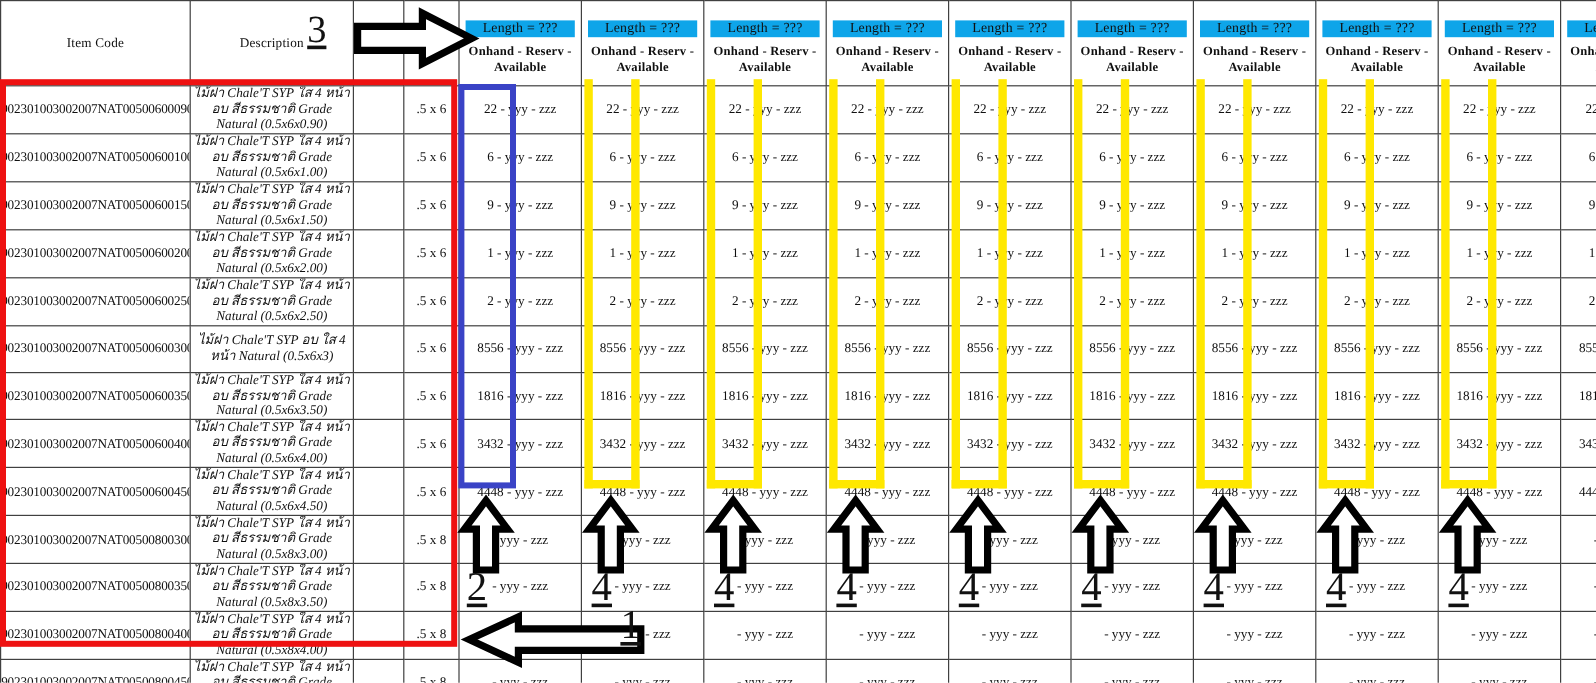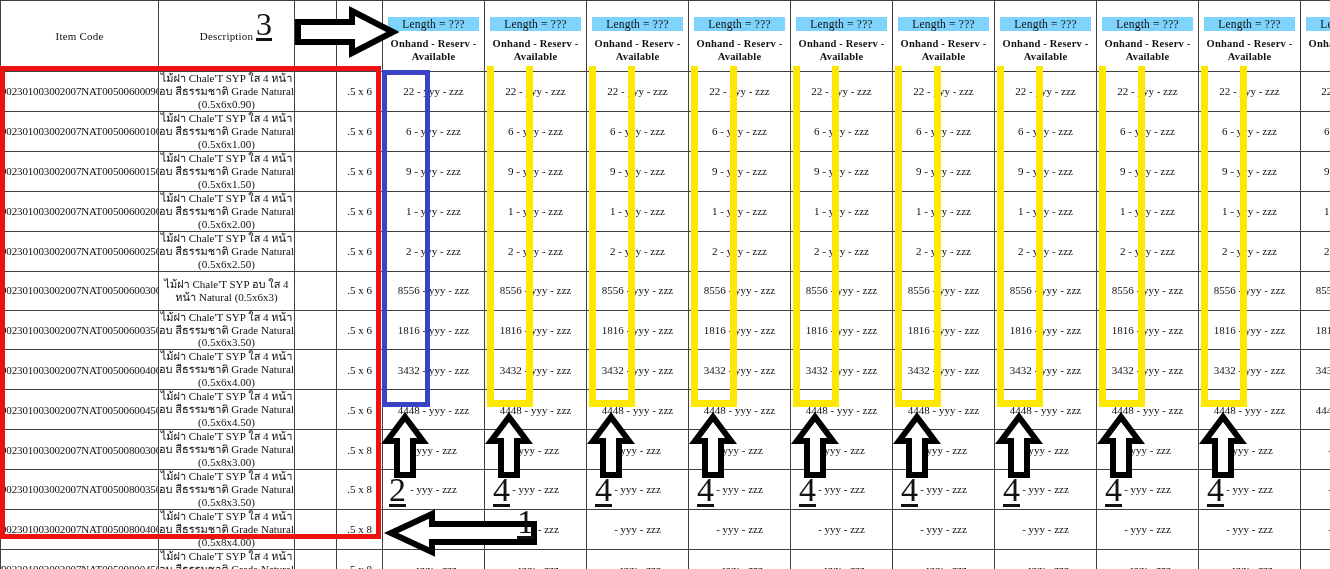--- a/index.html
+++ b/index.html
@@ -36,37 +36,37 @@
     letter-spacing:.2px;
   }
   th.len-col{padding:0;vertical-align:top;}
   .len-wrap{
     background:#ffffff;
     margin:4px 5px 0 5px;
     padding:4px 0 5px 0;
   }
   .len-pill{
     display:inline-block;
-    background:#7dd3fc;
+    background:#0ea5e9;
     padding:1px 14px;
     font-size:11.5px;
     white-space:nowrap;
     text-align:center;
   }
   .oha{
     display:block;
     padding:2px 3px 0 3px;
     line-height:1.15;
     font-size:10.5px;
     font-weight:bold;
   }
   
   tbody td{height:38px;line-height:1.12;}
   td.code{font-size:9.7px;text-align:center;letter-spacing:-.15px;white-space:nowrap;}
-  td.desc{font-size:9.6px;padding:1px 2px;line-height:1.18;}
+  td.desc{font-size:9.6px;padding:1px 2px;line-height:1.18;font-style:italic;}
   td.grade{}
   td.txw{font-size:10.5px;}
   td.val{font-size:10px;}
   
   .ovl{position:absolute;pointer-events:none;}
   .red-box{
     border:5px solid #EE1111;
     left:0px;top:66px;width:381px;height:473px;
     box-sizing:border-box;
   }

